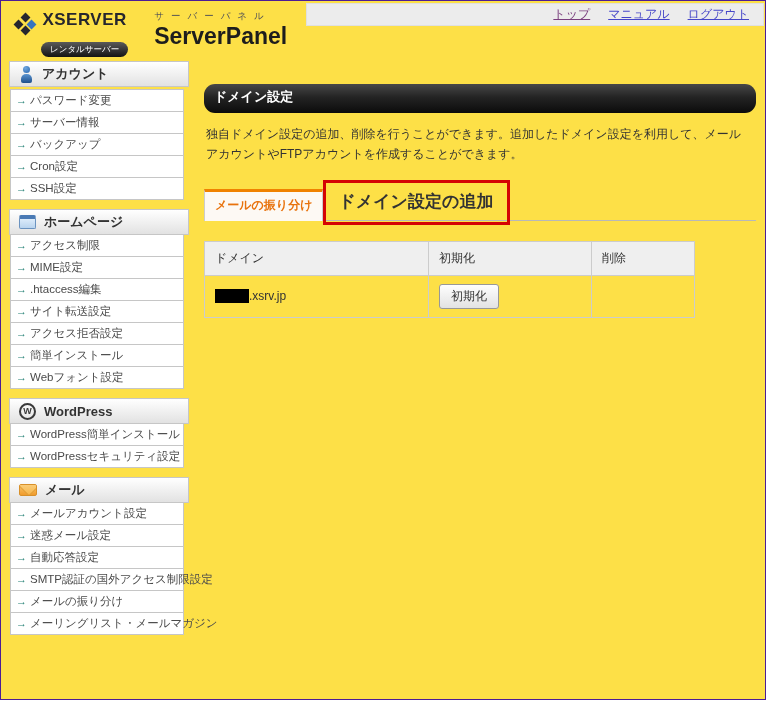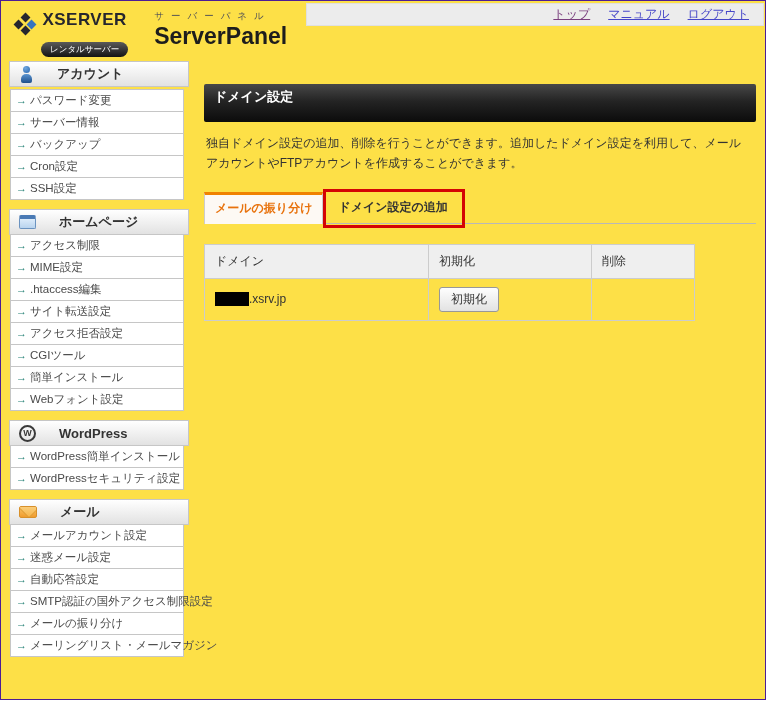--- a/index.html
+++ b/index.html
@@ -25,47 +25,47 @@
   .top-nav { position:absolute; top:2px; right:1px; width:458px; height:23px; background:#ececec; border:1px solid #e0e0e0; display:flex; align-items:center; justify-content:flex-end; gap:18px; padding-right:14px; }
   .top-nav a { font-size:12px; text-decoration:underline; cursor:pointer; }
   .lnk-visited { color:#7a3f7e;text-align:right; }
   .lnk { color:#4747c8; }
 
   
   .body-row { display:flex; align-items:flex-start; }
 
   
   aside { width:180px; margin:3px 0 0 8px; }
-  .sec-h { height:26px; background:linear-gradient(#ffffff,#e2e2e2); border:1px solid #c6c6c6; display:flex; align-items:center; gap:23px; padding-left:9px; font-size:13px; font-weight:bold; color:#333; margin-top:9px; }
+  .sec-h { height:26px; background:linear-gradient(#ffffff,#e2e2e2); border:1px solid #c6c6c6; display:flex; align-items:center; gap:8px; padding-left:9px; font-size:13px; font-weight:bold; color:#333; margin-top:9px; }
   .sec-h:first-child { margin-top:0; }
   .sitem { height:23px; border:1px solid #c6c6c6; margin:-1px 5px 0 1px; display:flex; align-items:center; padding-left:5px; background:#fff; cursor:pointer; }
   .sitem:nth-of-type(2) { margin-top:2px; }
   .ar { color:#1e7e71; font-size:11px; font-weight:bold; margin-right:3px; line-height:1; }
   .ar::before { content:"\2192"; }
   .ar::after { content:""; }
   .slabel { font-size:11.5px; color:#4a4a4a; white-space:nowrap; }
 
   
   .icon-user { position:relative; width:15px; height:17px; display:inline-block; }
   .icon-user::before { content:""; position:absolute; top:0; left:4px; width:7px; height:7px; border-radius:50%; background:radial-gradient(circle at 35% 30%, #6fa8e0, #2a66ad); }
   .icon-user::after { content:""; position:absolute; bottom:0; left:2px; width:11px; height:9px; border-radius:5px 5px 2px 2px; background:linear-gradient(#5a94d0,#1e4f8c); }
   .icon-window { width:17px; height:14px; display:inline-block; background:linear-gradient(#dcebfa,#b9d4ee); border:1px solid #6b93c0; border-top:4px solid #4a7ab5; border-radius:2px; }
   .icon-wp { width:17px; height:17px; display:inline-block; border:2px solid #3a3a3a; border-radius:50%; color:#3a3a3a; font-size:9px; font-weight:bold; text-align:center; line-height:13px; }
   .icon-wp::before { content:"W"; }
   .icon-mail { position:relative; width:18px; height:12px; display:inline-block; background:linear-gradient(#fbc566,#f09c2e); border:1px solid #d8902a; border-radius:2px; overflow:hidden; }
   .icon-mail::before { content:""; position:absolute; top:-8px; left:1px; width:14px; height:14px; transform:rotate(45deg); background:linear-gradient(135deg,#fde4a8,#f7b54a); border:1px solid #e0a039; }
 
   
   main { flex:1; margin:26px 9px 0 15px; }
-  .page-title { height:38px; line-height:26px; background:linear-gradient(180deg,#484848,#242424 45%,#0b0b0b); color:#fff; font-size:13px; font-weight:bold; padding-left:10px; border-radius:2px; }
+  .page-title { height:29px; line-height:26px; background:linear-gradient(180deg,#484848,#242424 45%,#0b0b0b); color:#fff; font-size:13px; font-weight:bold; padding-left:10px; border-radius:11px; }
   .desc { font-size:12px; color:#333; line-height:1.65; margin:12px 0 0 2px; max-width:542px; }
   .tabs { display:flex; align-items:flex-end; border-bottom:1px solid #b8b8b8; margin-top:18px; }
   .tab { cursor:pointer; }
   .tab-active { color:#e8720c; background:#fdf9f4; border:1px solid #ccc; border-top:3px solid #f08200; border-bottom:none; padding:5px 10px 7px; margin-bottom:-1px; font-size:12px; font-weight:bold; }
-  .tab-plain { color:#333; position:relative; padding:7px 12px; font-size:12px; font-weight:bold; margin-left:3px; }
+  .tab-plain { color:#333; position:relative; padding:7px 12px; font-size:17px; font-weight:bold; margin-left:3px; }
   .redbox { position:absolute; top:-3px; left:-3px; right:-5px; bottom:-5px; border:3px solid #d40404; pointer-events:none; }
 
   table { border-collapse:collapse; margin-top:20px; table-layout:fixed; }
   th, td { border:1px solid #ccc; font-size:12px; color:#333; text-align:left; font-weight:normal; }
   th { background:#efefef; padding:8px 10px; }
   td { padding:8px 10px; height:24px; }
   .btn-init { font-size:12px; color:#333; background:linear-gradient(#fefefe,#e2e2e2); border:1px solid #989898; border-radius:3px; padding:3px 11px; cursor:pointer; }
   .redact { display:inline-block; width:34px; height:14px; background:#000; vertical-align:-3px; }
   .dom-suffix { font-size:12px; color:#333; }
 </style>
@@ -144,24 +144,20 @@
           <i class="ar"></i>
           <span class="slabel">.htaccess編集</span>
         </div>
       <div class="sitem">
           <i class="ar"></i>
           <span class="slabel">サイト転送設定</span>
         </div>
       <div class="sitem">
           <i class="ar"></i>
           <span class="slabel">アクセス拒否設定</span>
-        </div>
-      <div class="sitem">
-          <i class="ar"></i>
-          <span class="slabel">CGIツール</span>
         </div>
       <div class="sitem">
           <i class="ar"></i>
           <span class="slabel">簡単インストール</span>
         </div>
       <div class="sitem">
           <i class="ar"></i>
           <span class="slabel">Webフォント設定</span>
         </div>
 

